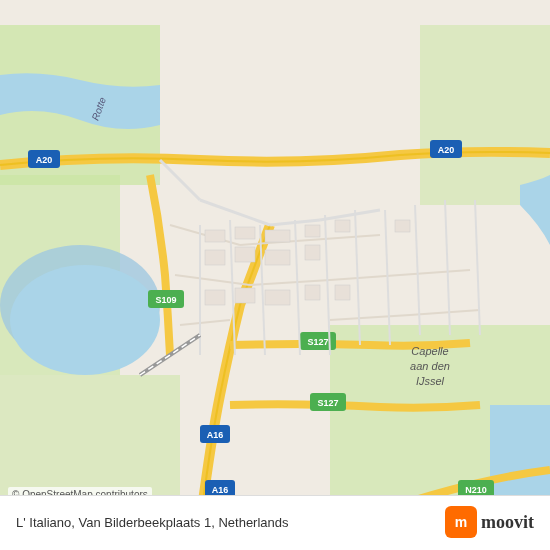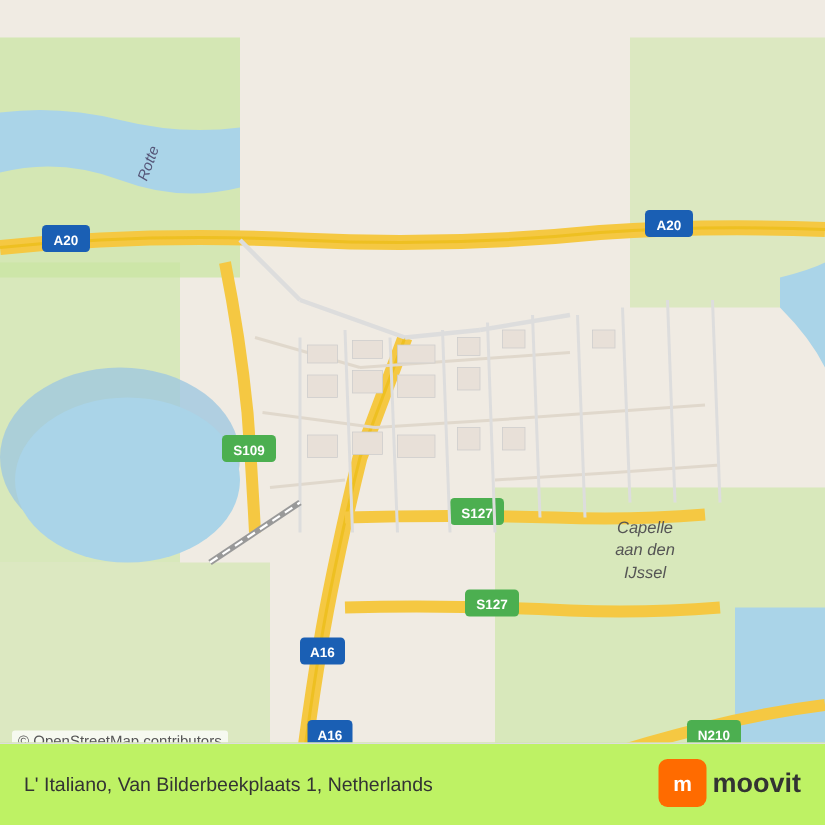--- a/index.html
+++ b/index.html
@@ -23,21 +23,21 @@
     #map-svg {
       position: absolute;
       top: 0; left: 0;
       width: 100%; height: 100%;
     }
 
     
     #bottom-bar {
       position: absolute;
       bottom: 0; left: 0; right: 0;
-      background: #bef264;
+      background: #ffffff;
       padding: 10px 16px 12px 16px;
       display: flex;
       align-items: center;
       justify-content: space-between;
       border-top: 1px solid #ddd;
       z-index: 10;
     }
 
     #bottom-address {
       font-size: 13px;
@@ -47,20 +47,21 @@
     #moovit-logo {
       display: flex;
       align-items: center;
       gap: 4px;
     }
 
     #moovit-logo-text {
       font-size: 18px;
       font-weight: bold;
       color: #333;
+      font-family: Liberation Serif, serif;
     }
 
     #moovit-logo-icon {
       width: 32px;
       height: 32px;
       background: #ff6b00;
       border-radius: 6px;
       display: flex;
       align-items: center;
       justify-content: center;

